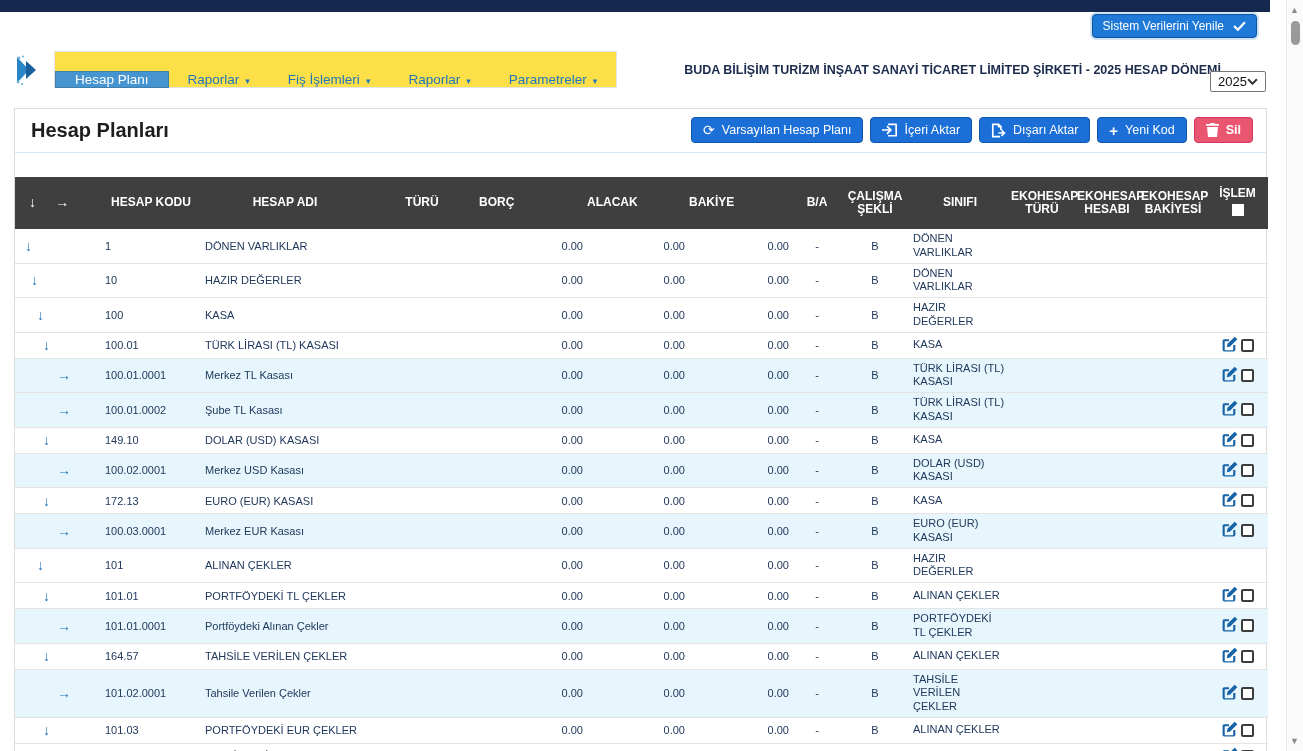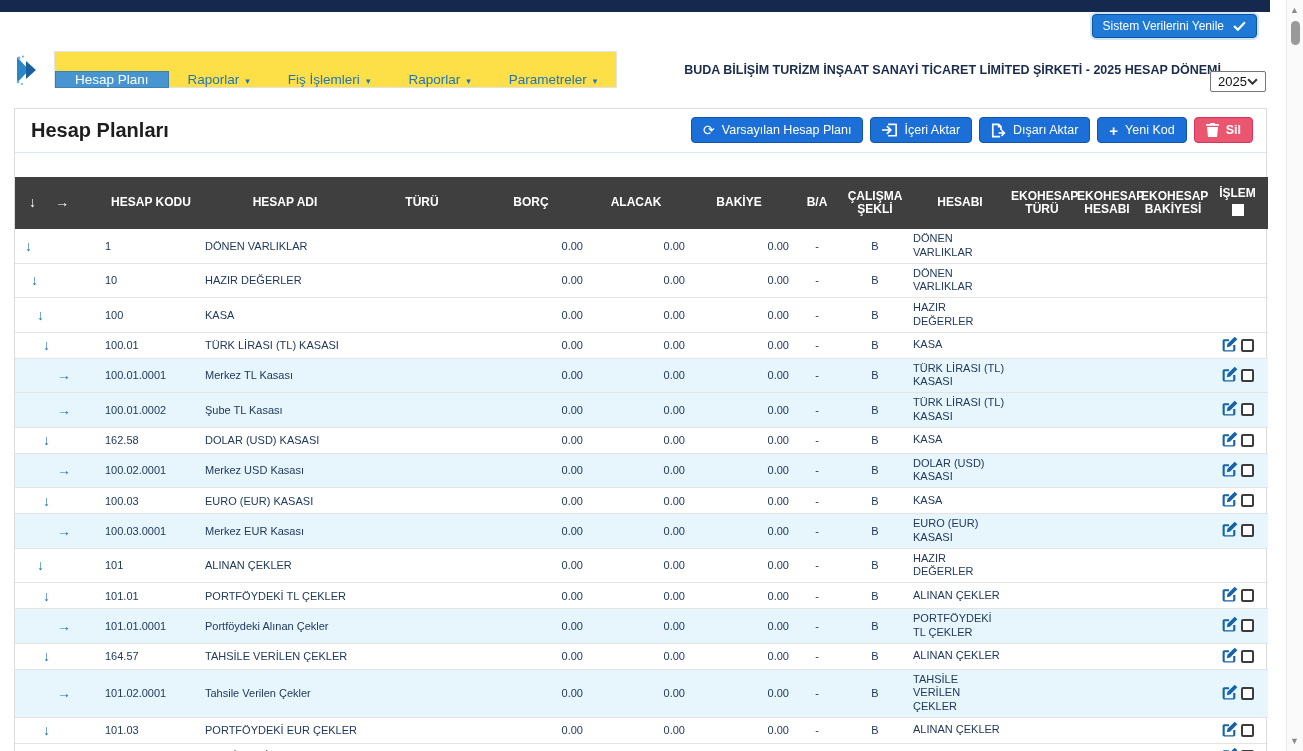--- a/index.html
+++ b/index.html
@@ -44,21 +44,21 @@
   }
   .btn.danger { background: #ea5670; border-color: #d63460; font-weight: bold; }
   .ric { font-size: 14px; line-height: 1; }
   .plus { font-size: 15px; font-weight: bold; line-height: 1; }
   
   table { width: 100%; border-collapse: collapse; table-layout: fixed; margin-top: 24px; font-size: 11px; color: #20395c; }
   thead th { background: #3f3f3f; color: #fff; font-size: 12px; font-weight: bold; line-height: 1.12; padding: 6px 2px; height: 52px; vertical-align: middle; text-align: center; }
   .th-left { text-align: center; }
   .pl14 { padding-left: 14px; }
   .pl6 { padding-left: 6px; }
-  .th-num { text-align: center; padding-right: 2px; }
+  .th-num { text-align: left; padding-right: 2px; }
   .th-arrows { text-align: left; white-space: nowrap; }
   .harr { font-size: 14px; font-weight: bold; margin-left: 12px; cursor: pointer; }
   .harr.h2 { margin-left: 16px; }
   .th-islem div { margin-bottom: 3px; }
   .hcb { display: inline-block; width: 12px; height: 12px; background: #fff; cursor: pointer; }
   tbody td { border-bottom: 1px solid #e4e4e4; padding: 3px 2px; height: 18px; vertical-align: middle; }
   tbody tr.hl { background: #e6f6fc; }
   .arr { color: #2374bb; font-size: 14px; font-weight: bold; display: inline-block; cursor: pointer; line-height: 1; }
   .c-code { padding-left: 14px; }
   .c-name { padding-left: 6px; }
@@ -188,21 +188,21 @@
           <span class="harr h2">→</span>
         </th>
         <th class="th-left pl14">HESAP KODU</th>
         <th class="th-left pl6">HESAP ADI</th>
         <th>TÜRÜ</th>
         <th class="th-num">BORÇ</th>
         <th class="th-num">ALACAK</th>
         <th class="th-num">BAKİYE</th>
         <th>B/A</th>
         <th>ÇALIŞMA ŞEKLİ</th>
-        <th class="th-left pl6">HESABI</th>
+        <th class="th-left pl6">SINIFI</th>
         <th>EKOHESAP TÜRÜ</th>
         <th>EKOHESAP HESABI</th>
         <th>EKOHESAP BAKİYESİ</th>
         <th class="th-islem">
           <div>İŞLEM</div>
           <span class="hcb"></span>
         </th>
       </tr>
     </thead>
     <tbody>
@@ -306,21 +306,21 @@
           <td class="ctr"></td>
           <td class="ctr"></td>
           <td class="ctr"></td>
           <td class="c-islem"><span class="edit-btn"><svg width="17" height="17" viewBox="0 0 16 16">
                 <path fill="#1663a7" d="M12.9.6l2.5 2.5-6.8 6.8-3.1.6.6-3.1z"></path>
                 <path fill="#1663a7" d="M13.5 8.5V13a1.5 1.5 0 0 1-1.5 1.5H3A1.5 1.5 0 0 1 1.5 13V4.5A1.5 1.5 0 0 1 3 3h4.5v2H3.5v8.5h8V8.5z"></path>
               </svg></span><span class="cb"></span></td>
         </tr>
         <tr>
           <td><span class="arr" style="margin-left:26px">↓</span></td>
-          <td class="c-code">162.58</td>
+          <td class="c-code">149.10</td>
           <td class="c-name">DOLAR (USD) KASASI</td>
           <td class="ctr"></td>
           <td class="num">0.00</td>
           <td class="num">0.00</td>
           <td class="num">0.00</td>
           <td class="ctr">-</td>
           <td class="ctr">B</td>
           <td class="c-sinif">KASA</td>
           <td class="ctr"></td>
           <td class="ctr"></td>
@@ -344,21 +344,21 @@
           <td class="ctr"></td>
           <td class="ctr"></td>
           <td class="ctr"></td>
           <td class="c-islem"><span class="edit-btn"><svg width="17" height="17" viewBox="0 0 16 16">
                 <path fill="#1663a7" d="M12.9.6l2.5 2.5-6.8 6.8-3.1.6.6-3.1z"></path>
                 <path fill="#1663a7" d="M13.5 8.5V13a1.5 1.5 0 0 1-1.5 1.5H3A1.5 1.5 0 0 1 1.5 13V4.5A1.5 1.5 0 0 1 3 3h4.5v2H3.5v8.5h8V8.5z"></path>
               </svg></span><span class="cb"></span></td>
         </tr>
         <tr>
           <td><span class="arr" style="margin-left:26px">↓</span></td>
-          <td class="c-code">100.03</td>
+          <td class="c-code">172.13</td>
           <td class="c-name">EURO (EUR) KASASI</td>
           <td class="ctr"></td>
           <td class="num">0.00</td>
           <td class="num">0.00</td>
           <td class="num">0.00</td>
           <td class="ctr">-</td>
           <td class="ctr">B</td>
           <td class="c-sinif">KASA</td>
           <td class="ctr"></td>
           <td class="ctr"></td>

